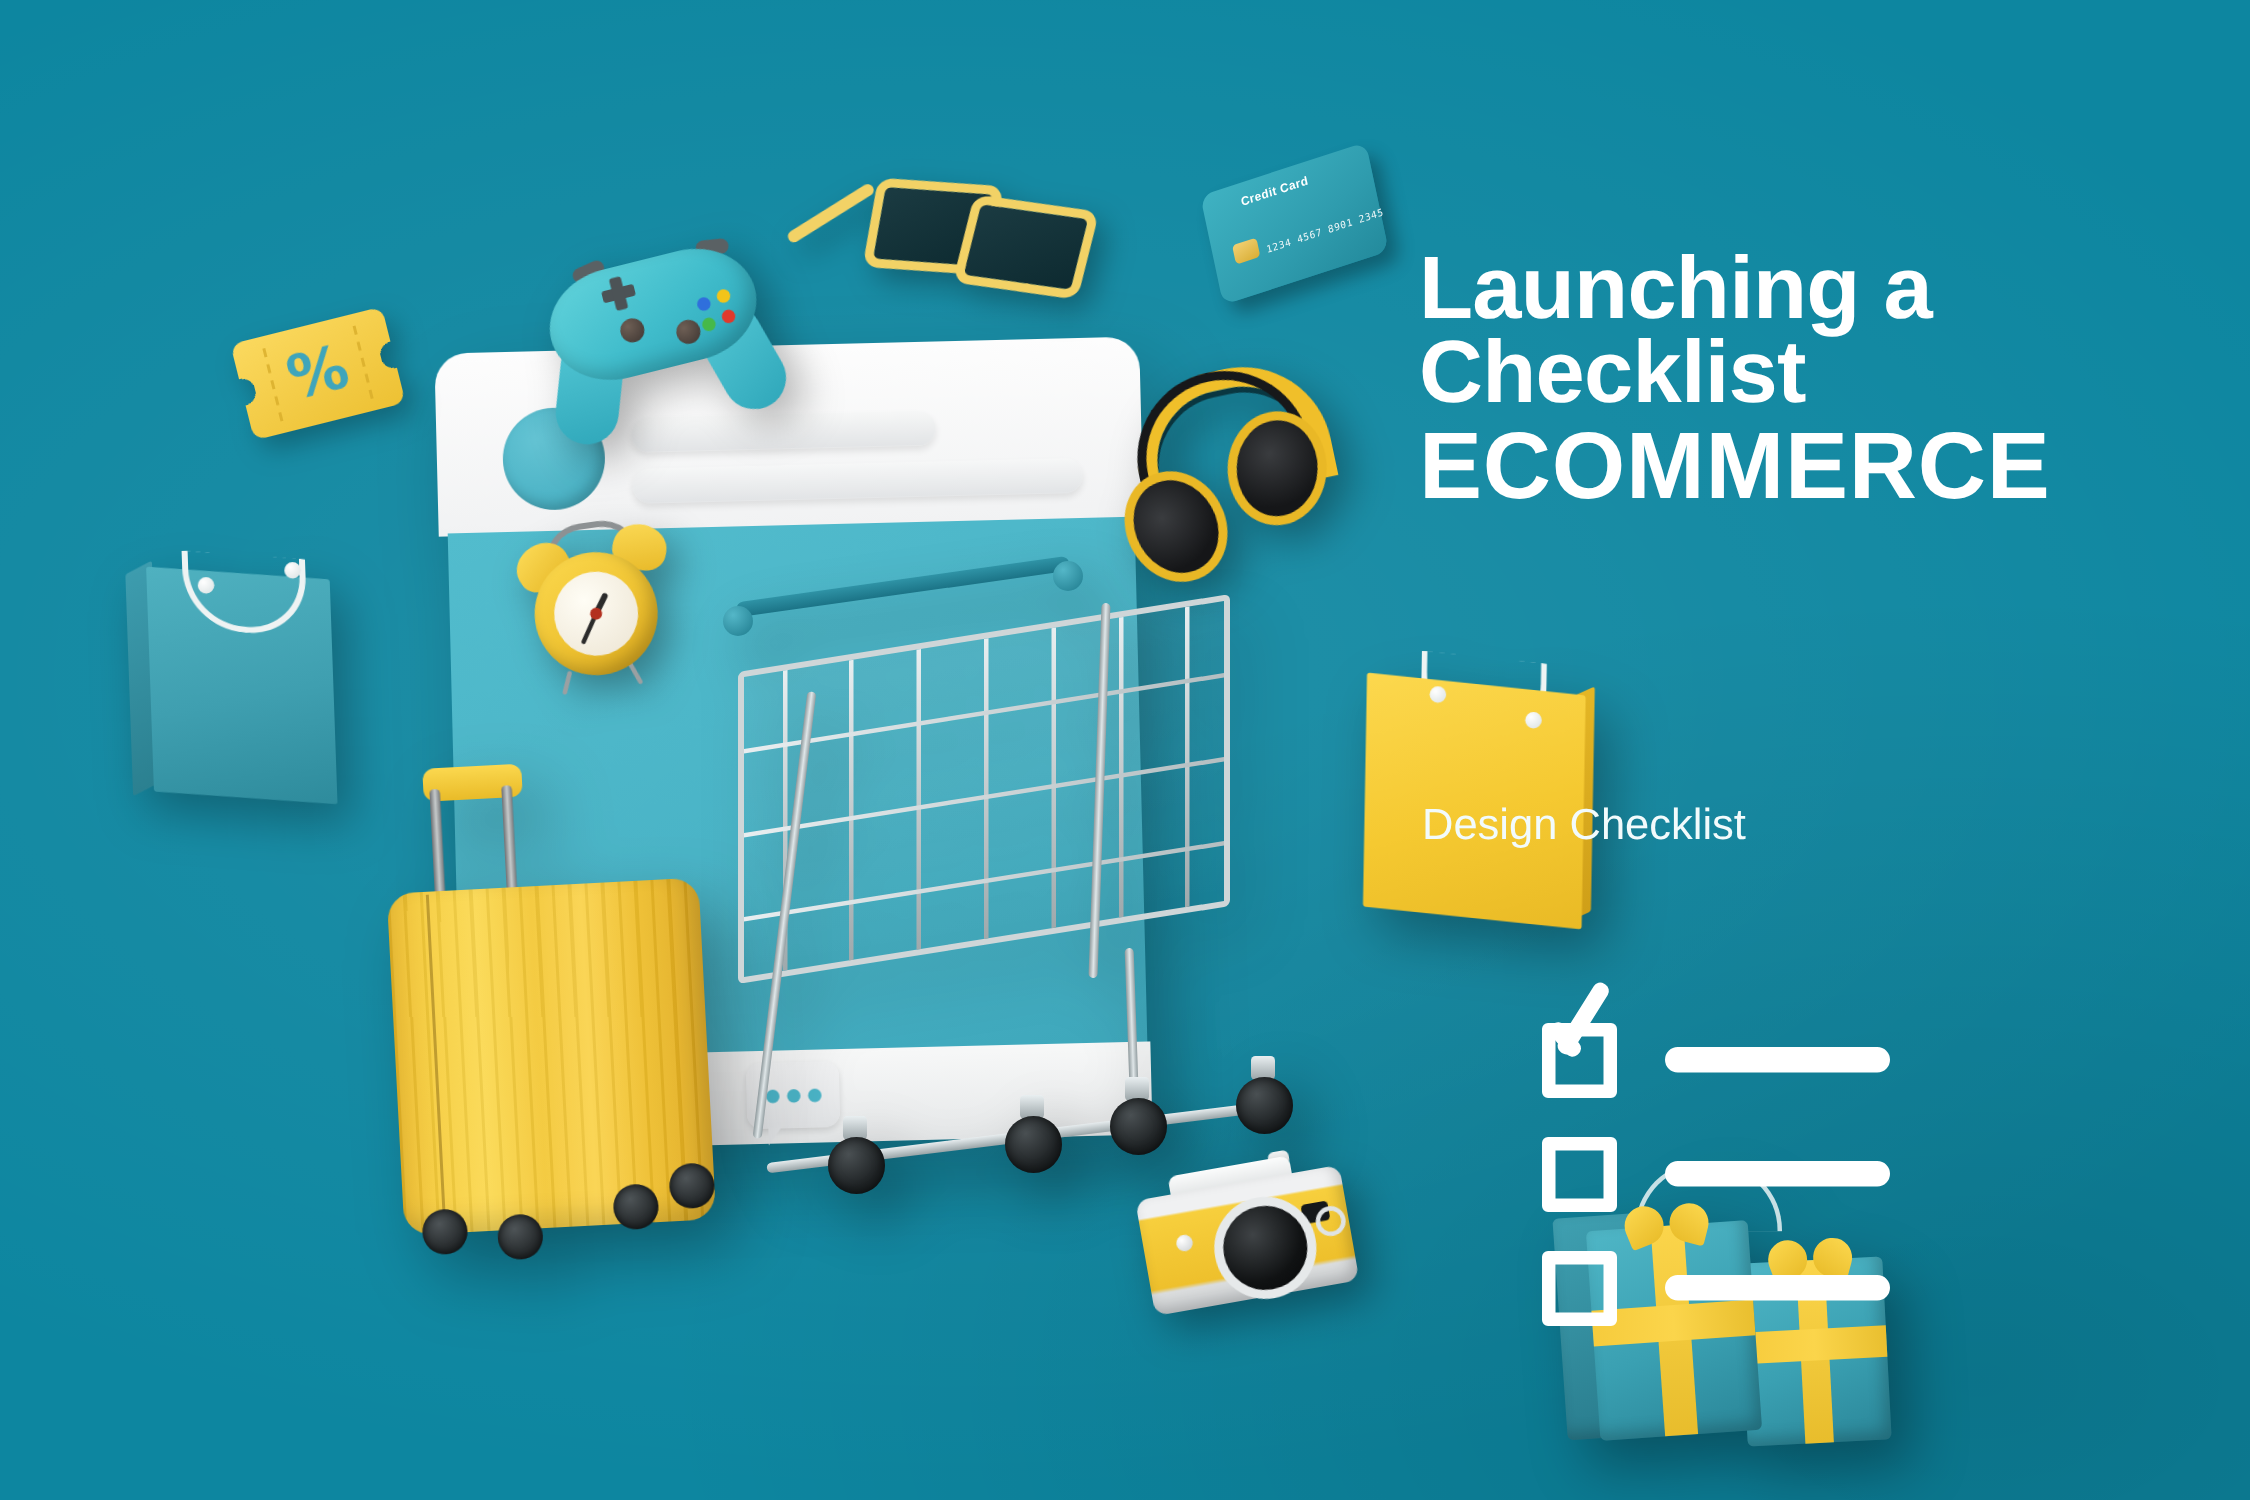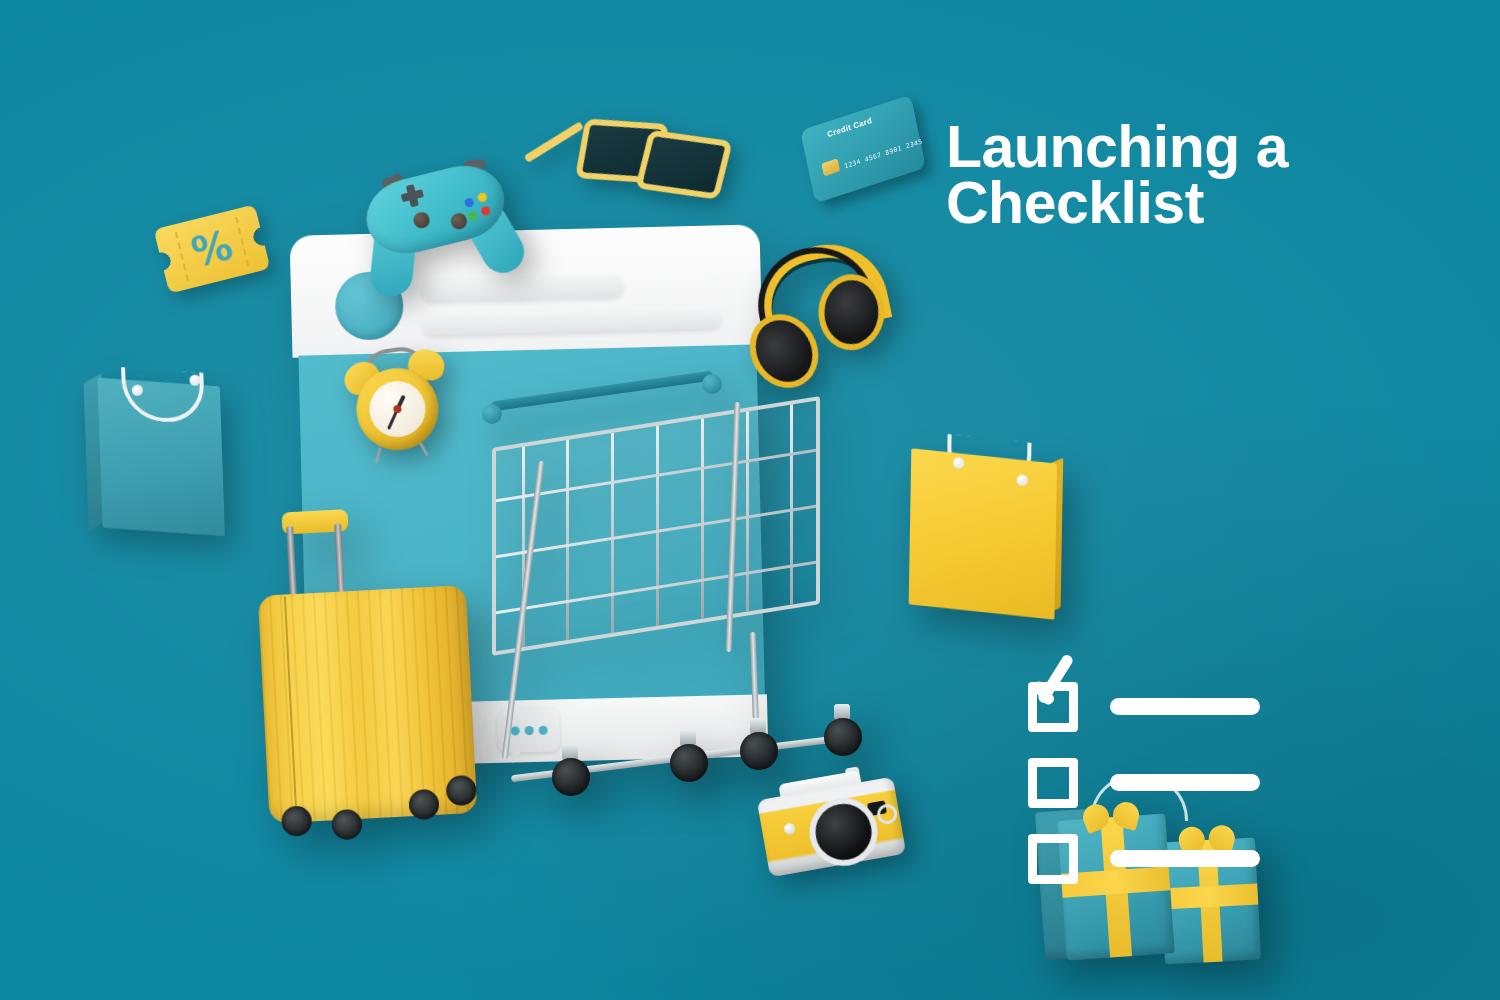--- a/index.html
+++ b/index.html
@@ -265,21 +265,21 @@
         background:radial-gradient(circle at 35% 30%,#fff,#c9cdcf);}
   .cam-shutter{position:absolute;left:92px;top:2px;width:14px;height:10px;border-radius:4px;
         background:linear-gradient(180deg,#f2f4f4,#c9cccd);}
   .cam-ring{position:absolute;right:2px;top:44px;width:14px;height:14px;border-radius:50%;
         border:3px solid #dfe3e4;}
 
   
   .panel{position:absolute;left:940px;top:0;width:560px;height:1000px;}
 
   .headline{position:absolute;left:6px;top:118px;width:540px;color:#ffffff;}
-  .hl-line{display:block;line-height:.99;letter-spacing:-.5px;}
+  .hl-line{display:block;line-height:.99;letter-spacing:-.5px;margin-top:45px;}
   .hl-1,.hl-2{font-size:59px;font-weight:bold;}
   .hl-3,.hl-4{font-size:63px;font-weight:bold;letter-spacing:.5px;}
   .hl-3,.hl-4{margin-top:2px;}
   .hl-2{margin-top:-2px;}
 
   .subhead{position:absolute;left:8px;top:528px;width:420px;color:#f2fbfc;
         font-size:29px;line-height:1.52;font-weight:normal;}
   .sub-line{display:block;}
 
   
@@ -459,23 +459,25 @@
       <div class="cam-ring"></div>
     </div>
 
   </div>
 
   <div class="panel">
 
     <div class="headline">
       <span class="hl-line hl-1">Launching a</span>
       <span class="hl-line hl-2">Checklist</span>
+      <span class="hl-line hl-3">ECOMMERCE</span>
     </div>
 
     <div class="subhead">
+      <span class="sub-line">Design Checklist</span>
     </div>
 
     <div class="checklist">
       <div class="check-row">
         <div class="cbox"></div>
         <div class="tick"></div>
         <div class="cline"></div>
       </div>
       <div class="check-row">
         <div class="cbox"></div>

